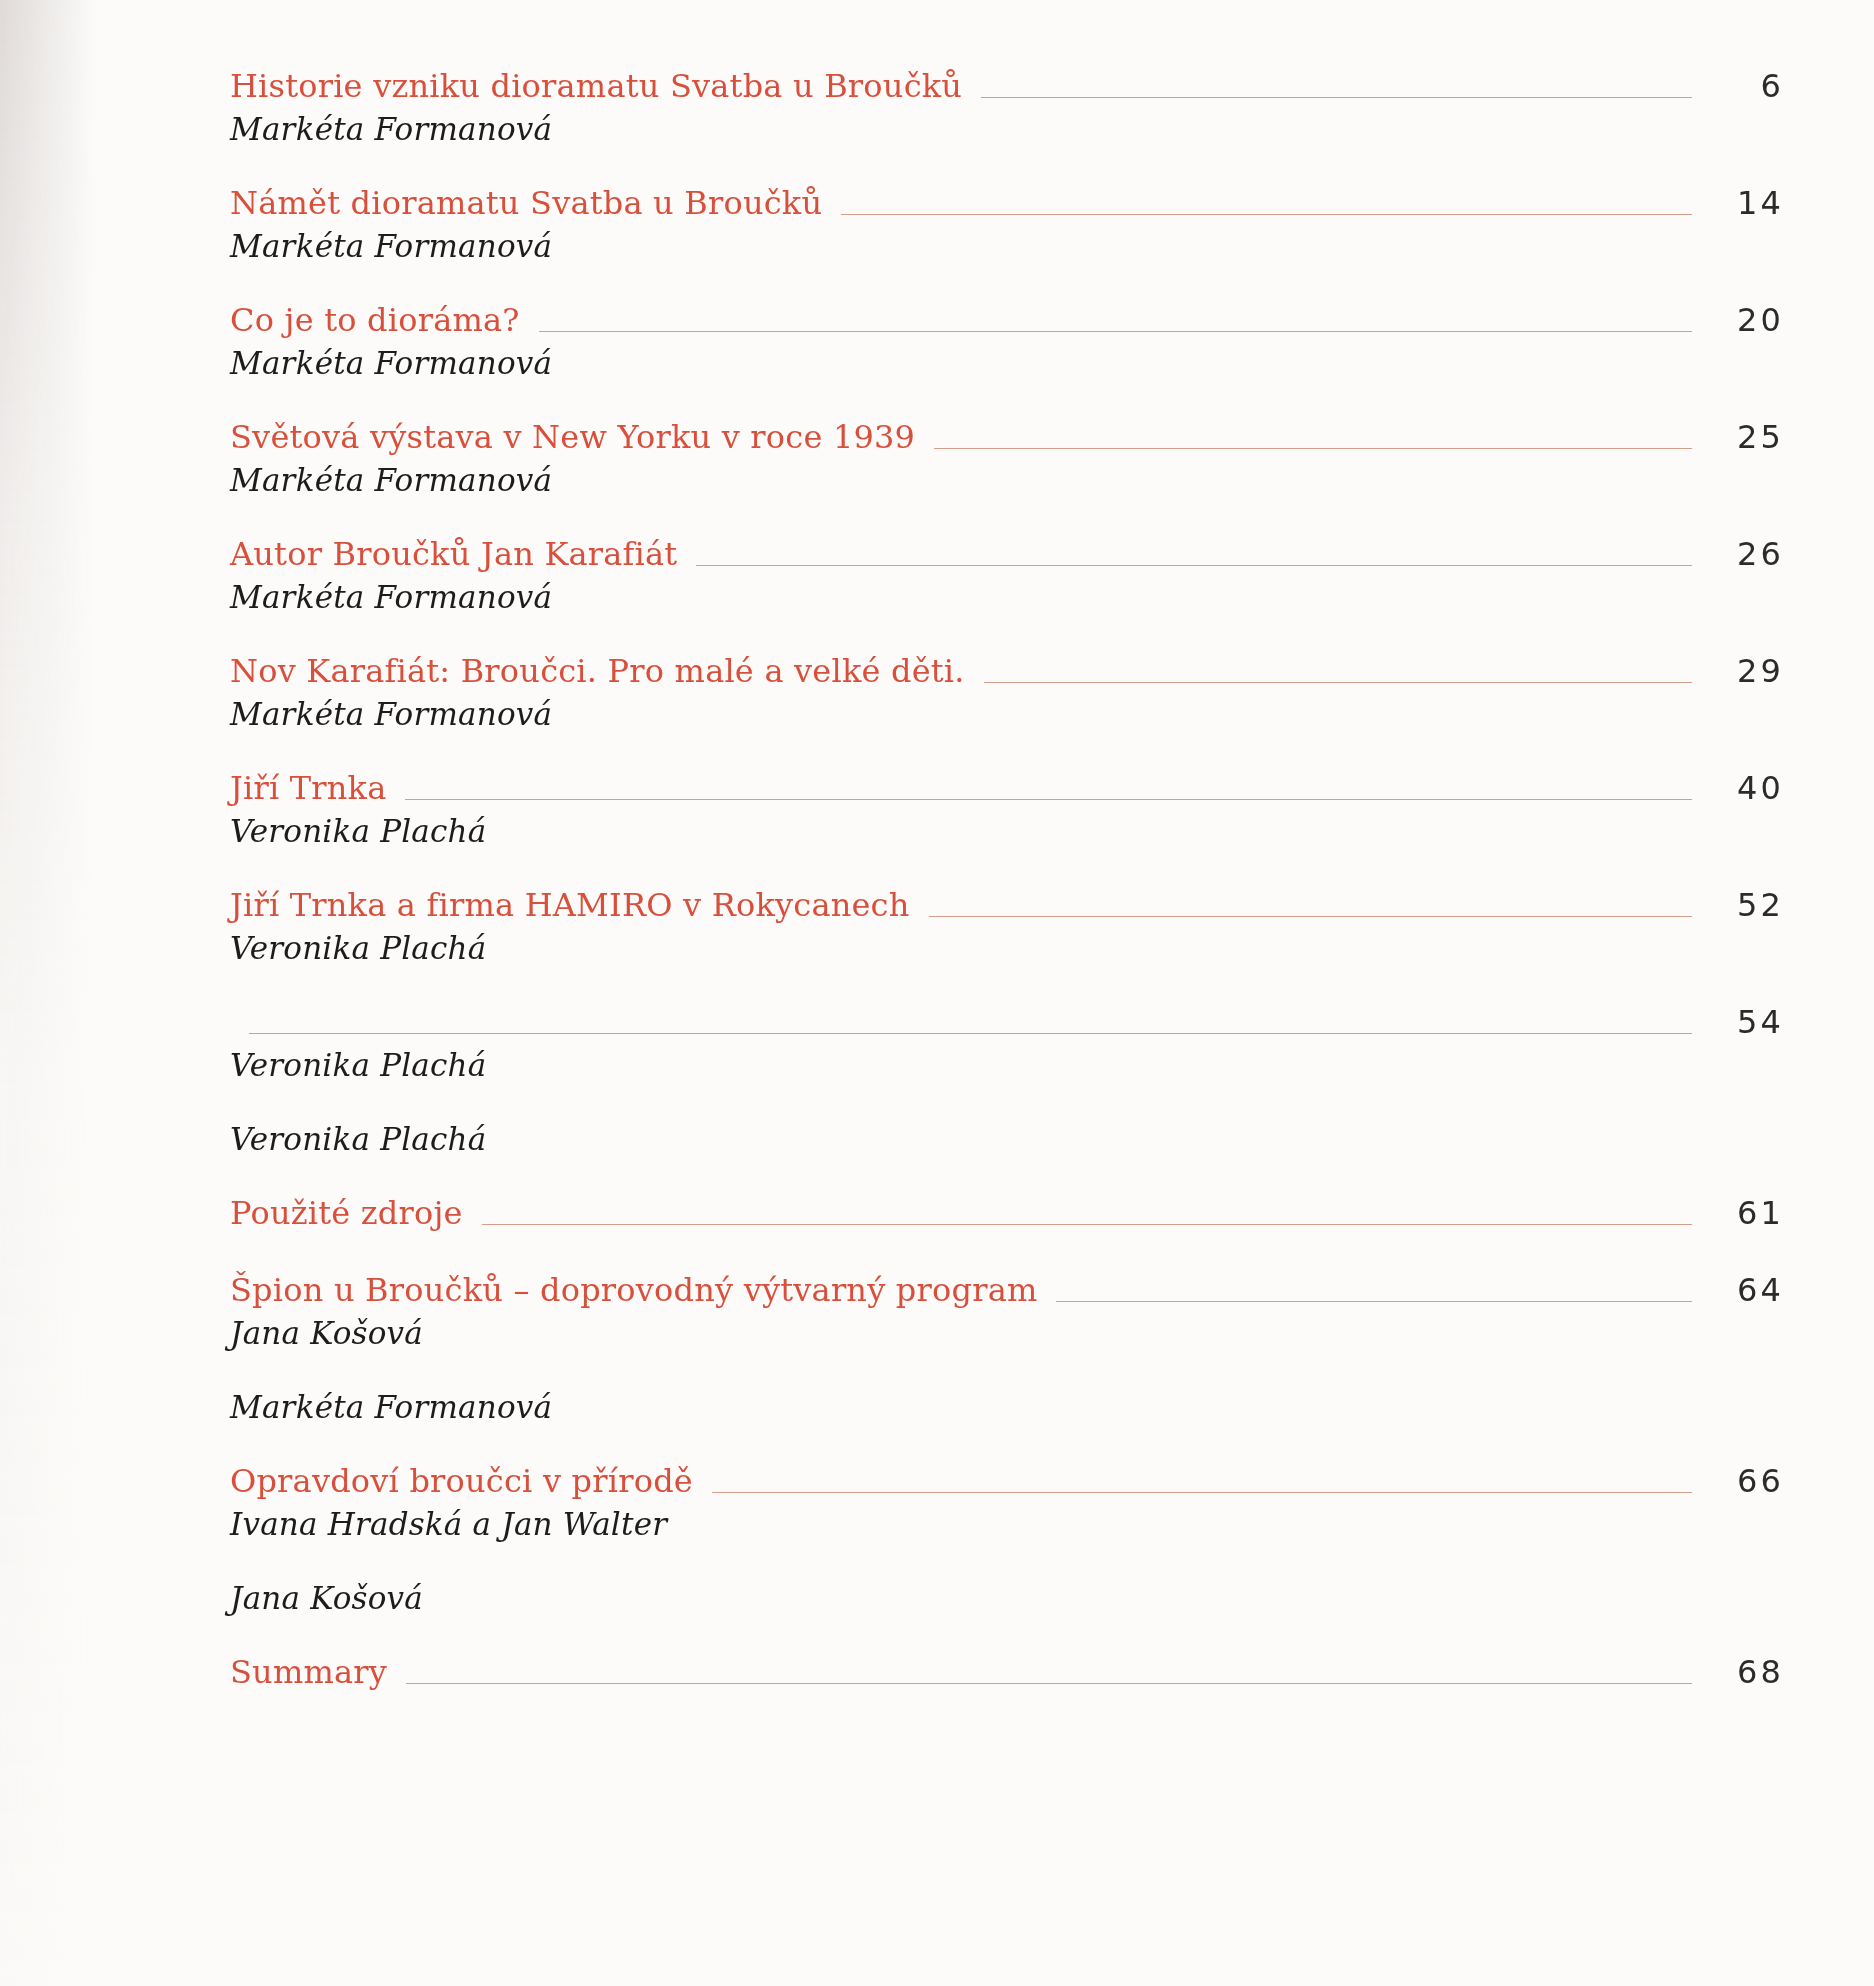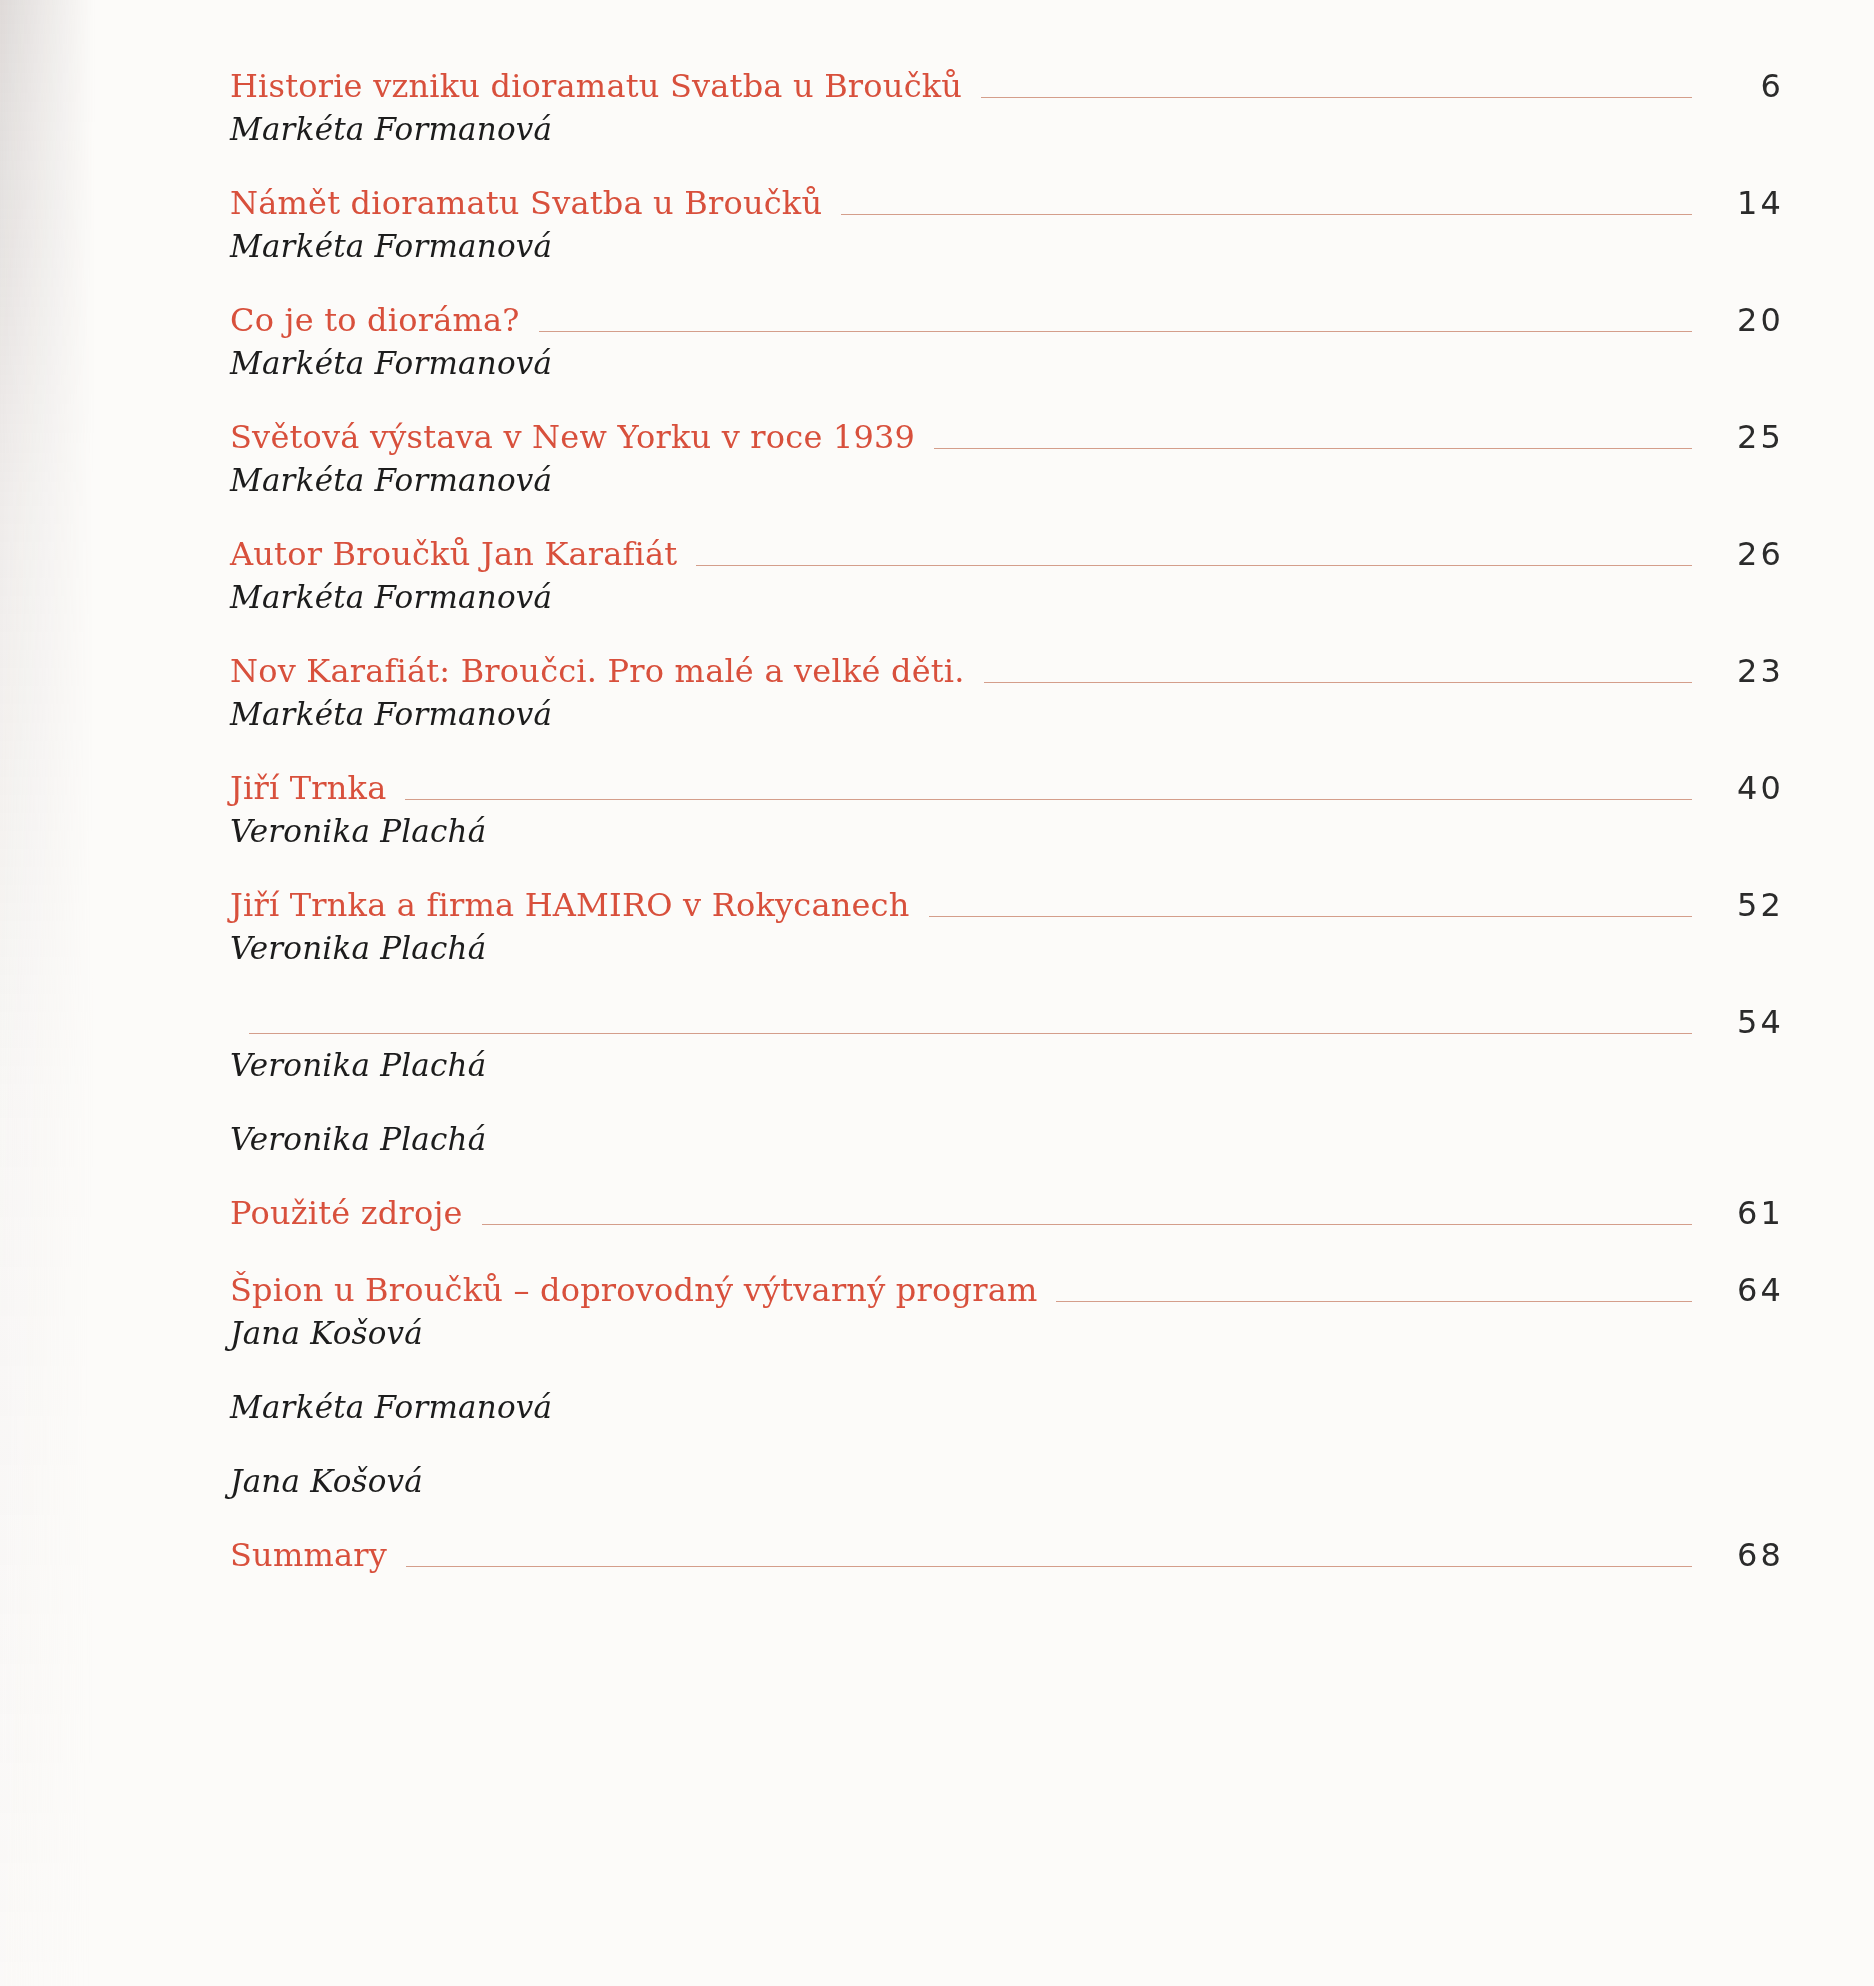--- a/index.html
+++ b/index.html
@@ -133,21 +133,21 @@
       <span class="leader"></span>
       <span class="pageno">26</span>
     </div>
     <div class="author">Markéta Formanová</div>
   </div>
 
   <div class="entry">
     <div class="title-row">
       <span class="title">Nov Karafiát: Broučci. Pro malé a velké děti.</span>
       <span class="leader"></span>
-      <span class="pageno">23</span>
+      <span class="pageno">29</span>
     </div>
     <div class="author">Markéta Formanová</div>
   </div>
 
   <div class="entry">
     <div class="title-row">
       <span class="title">Jiří Trnka</span>
       <span class="leader"></span>
       <span class="pageno">40</span>
     </div>
@@ -190,20 +190,28 @@
       <span class="leader"></span>
       <span class="pageno">64</span>
     </div>
     <div class="author">Jana Košová</div>
   </div>
 
   <div class="entry">
     <div class="author">Markéta Formanová</div>
   </div>
 
+  <div class="entry">
+    <div class="title-row">
+      <span class="title">Opravdoví broučci v přírodě</span>
+      <span class="leader"></span>
+      <span class="pageno">66</span>
+    </div>
+    <div class="author">Ivana Hradská a Jan Walter</div>
+  </div>
 
   <div class="entry">
     <div class="author">Jana Košová</div>
   </div>
 
   <div class="entry no-author">
     <div class="title-row">
       <span class="title">Summary</span>
       <span class="leader"></span>
       <span class="pageno">68</span>

